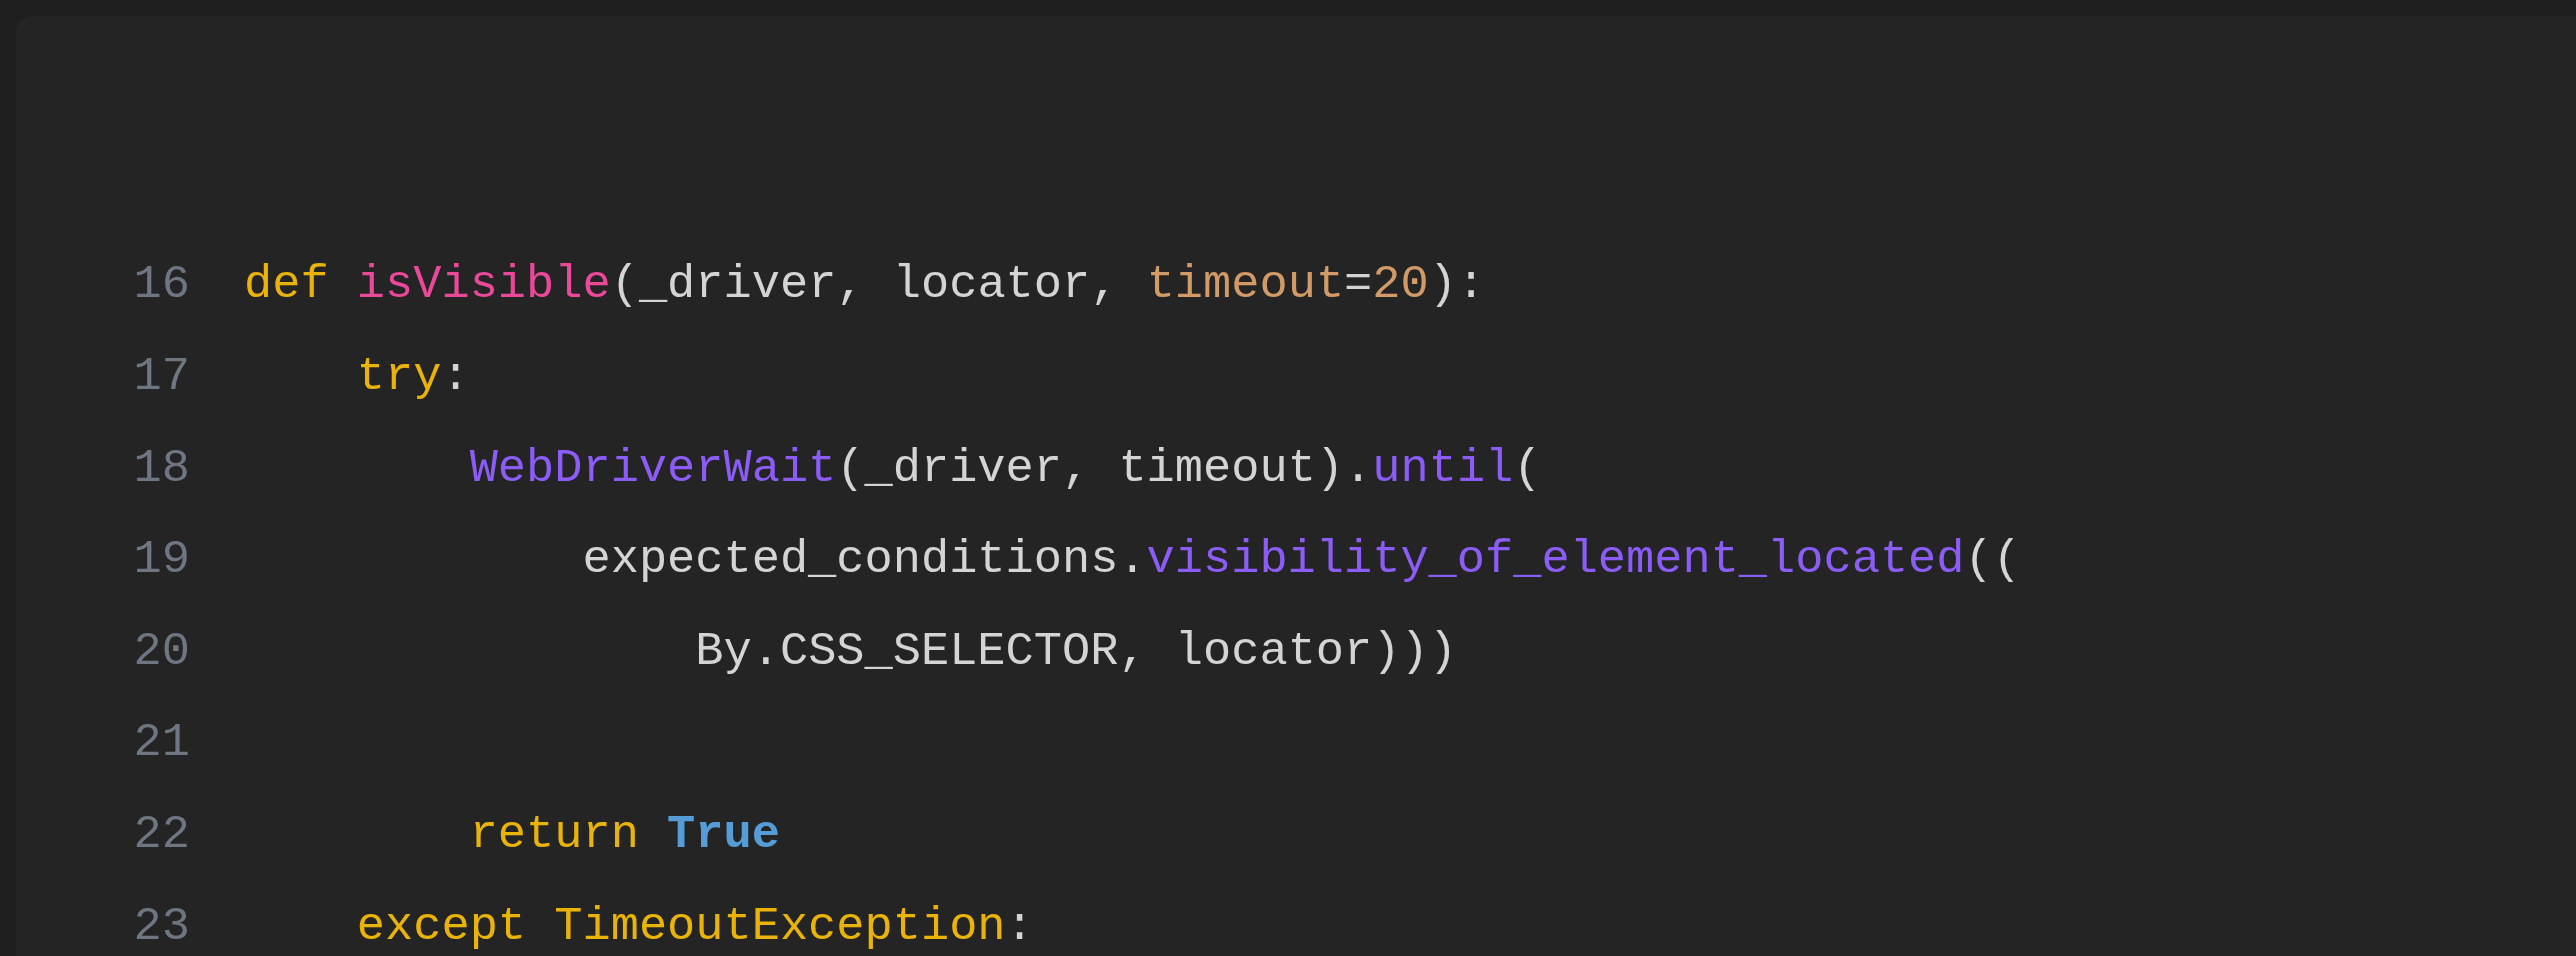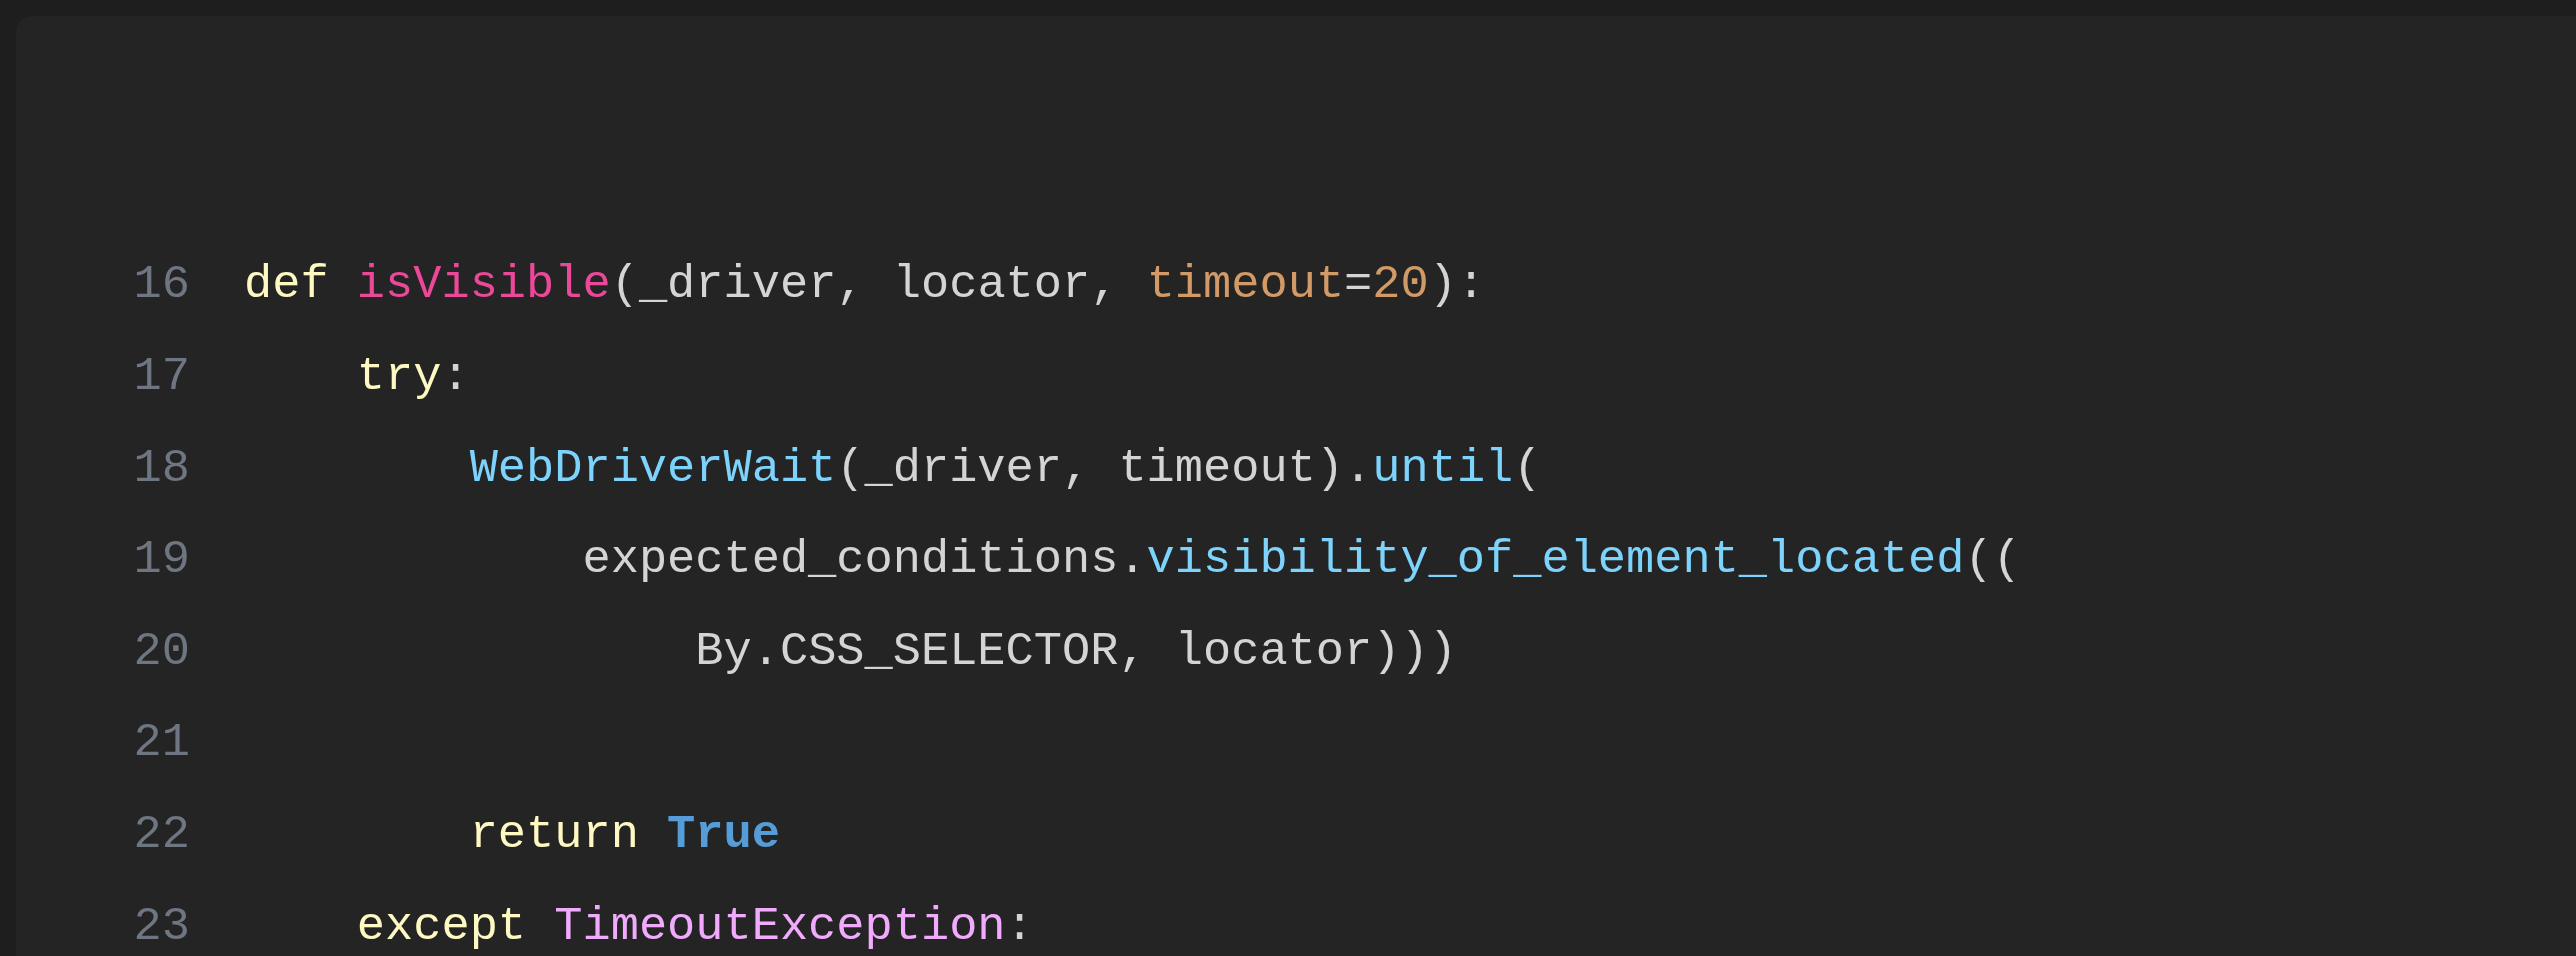--- a/index.html
+++ b/index.html
@@ -32,27 +32,27 @@
     text-align: right;
     color: #6e7681;
     padding-right: 54px;
     user-select: none;
     flex: 0 0 auto;
   }
   .code {
     flex: 1 1 auto;
     color: #d4d4d4;
   }
-  .tok-kw      { color: #fef9c3; } 
+  .tok-kw      { color: #eab308; } 
   .tok-fn      { color: #ec4899; } 
   .tok-param   { color: #d19a66; } 
-  .tok-call    { color: #7dd3fc; } 
+  .tok-call    { color: #8b5cf6; } 
   .tok-num     { color: #d19a66; }
   .tok-const   { color: #569cd6; font-weight: bold; } 
-  .tok-type    { color: #f0abfc; } 
+  .tok-type    { color: #eab308; } 
   .tok-punc    { color: #d4d4d4; }
   .tok-op      { color: #d4d4d4; }
   .tok-text    { color: #d4d4d4; text-align: right; }
 </style>
 </head>
 <body>
 
 <div class="editor">
   <div id="lines"><div class="line"><span class="gutter">16</span><span class="code"><span></span><span class="tok-kw">def</span><span class="tok-text"> </span><span class="tok-fn">isVisible</span><span class="tok-punc">(</span><span class="tok-text">_driver</span><span class="tok-punc">,</span><span class="tok-text"> </span><span class="tok-text">locator</span><span class="tok-punc">,</span><span class="tok-text"> </span><span class="tok-param">timeout</span><span class="tok-op">=</span><span class="tok-num">20</span><span class="tok-punc">)</span><span class="tok-punc">:</span></span></div><div class="line"><span class="gutter">17</span><span class="code"><span>    </span><span class="tok-kw">try</span><span class="tok-punc">:</span></span></div><div class="line"><span class="gutter">18</span><span class="code"><span>        </span><span class="tok-call">WebDriverWait</span><span class="tok-punc">(</span><span class="tok-text">_driver</span><span class="tok-punc">,</span><span class="tok-text"> </span><span class="tok-text">timeout</span><span class="tok-punc">)</span><span class="tok-punc">.</span><span class="tok-call">until</span><span class="tok-punc">(</span></span></div><div class="line"><span class="gutter">19</span><span class="code"><span>            </span><span class="tok-text">expected_conditions</span><span class="tok-punc">.</span><span class="tok-call">visibility_of_element_located</span><span class="tok-punc">(</span><span class="tok-punc">(</span></span></div><div class="line"><span class="gutter">20</span><span class="code"><span>                </span><span class="tok-text">By</span><span class="tok-punc">.</span><span class="tok-text">CSS_SELECTOR</span><span class="tok-punc">,</span><span class="tok-text"> </span><span class="tok-text">locator</span><span class="tok-punc">)</span><span class="tok-punc">)</span><span class="tok-punc">)</span></span></div><div class="line"><span class="gutter">21</span><span class="code"><span></span></span></div><div class="line"><span class="gutter">22</span><span class="code"><span>        </span><span class="tok-kw">return</span><span class="tok-text"> </span><span class="tok-const">True</span></span></div><div class="line"><span class="gutter">23</span><span class="code"><span>    </span><span class="tok-kw">except</span><span class="tok-text"> </span><span class="tok-type">TimeoutException</span><span class="tok-punc">:</span></span></div><div class="line"><span class="gutter">24</span><span class="code"></span></div></div>
 </div>

